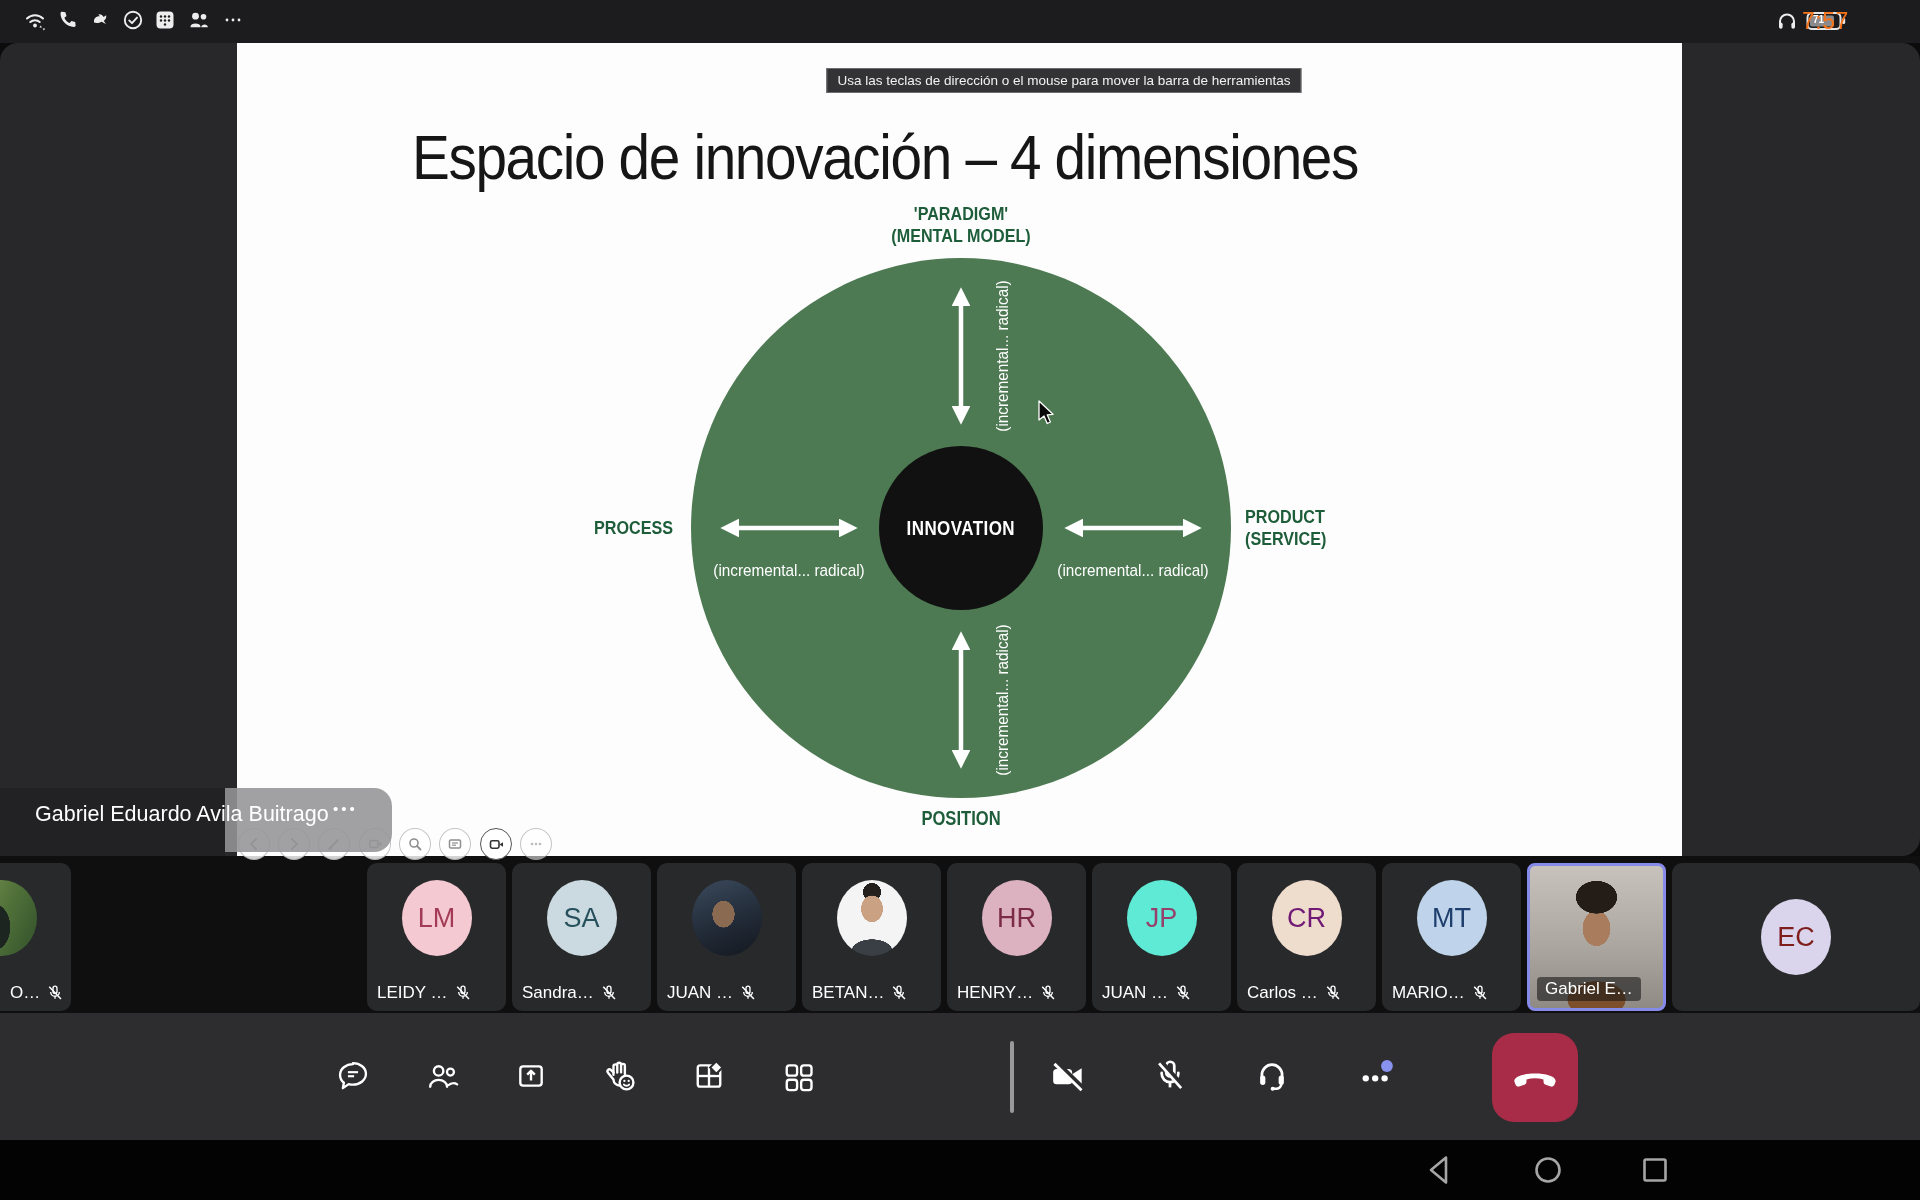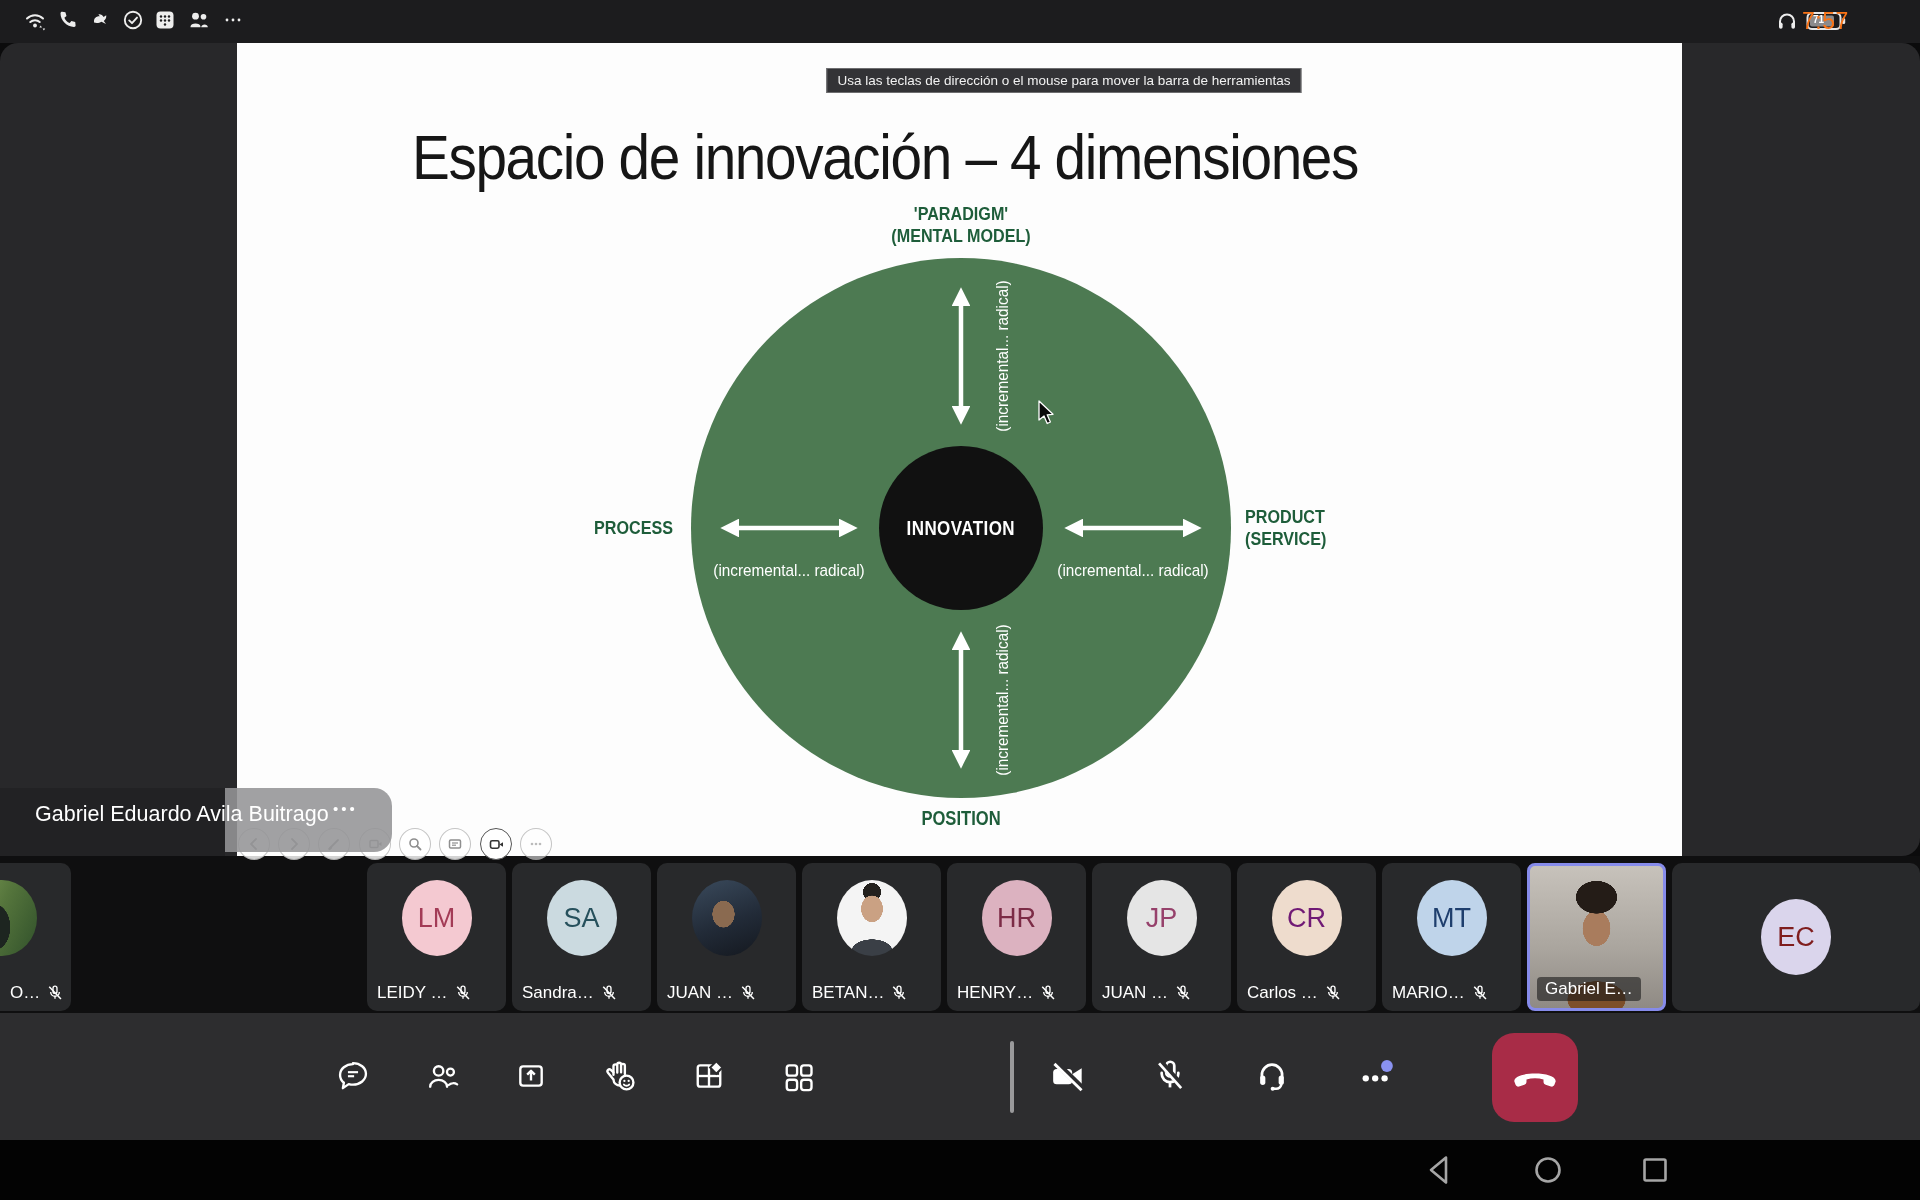--- a/index.html
+++ b/index.html
@@ -335,21 +335,21 @@
         <span class="plabel">HENRY…</span>
         <svg class="mic-off-sm" width="18" height="18" viewBox="0 0 20 20">
           <rect x="7.8" y="2.4" width="4.4" height="8" rx="2.2" stroke="#fff" stroke-width="1.5" fill="none"></rect>
           <path d="M5.2,8.8 a4.8,4.8 0 0 0 9.6,0" stroke="#fff" stroke-width="1.5" fill="none"></path>
           <line x1="10" y1="13.6" x2="10" y2="16.4" stroke="#fff" stroke-width="1.5"></line>
           <line x1="3.6" y1="3" x2="16.6" y2="16.6" stroke="#fff" stroke-width="1.7"></line>
         </svg>
       </div>
     </div>
       <div class="tile" style="left: 1092px;">
-      <div class="avatar" style="background: #e5e5e5; color: rgb(150, 65, 107);">JP</div>
+      <div class="avatar" style="background: #5eead4; color: rgb(150, 65, 107);">JP</div>
       <div class="label-row">
         <span class="plabel">JUAN …</span>
         <svg class="mic-off-sm" width="18" height="18" viewBox="0 0 20 20">
           <rect x="7.8" y="2.4" width="4.4" height="8" rx="2.2" stroke="#fff" stroke-width="1.5" fill="none"></rect>
           <path d="M5.2,8.8 a4.8,4.8 0 0 0 9.6,0" stroke="#fff" stroke-width="1.5" fill="none"></path>
           <line x1="10" y1="13.6" x2="10" y2="16.4" stroke="#fff" stroke-width="1.5"></line>
           <line x1="3.6" y1="3" x2="16.6" y2="16.6" stroke="#fff" stroke-width="1.7"></line>
         </svg>
       </div>
     </div>

